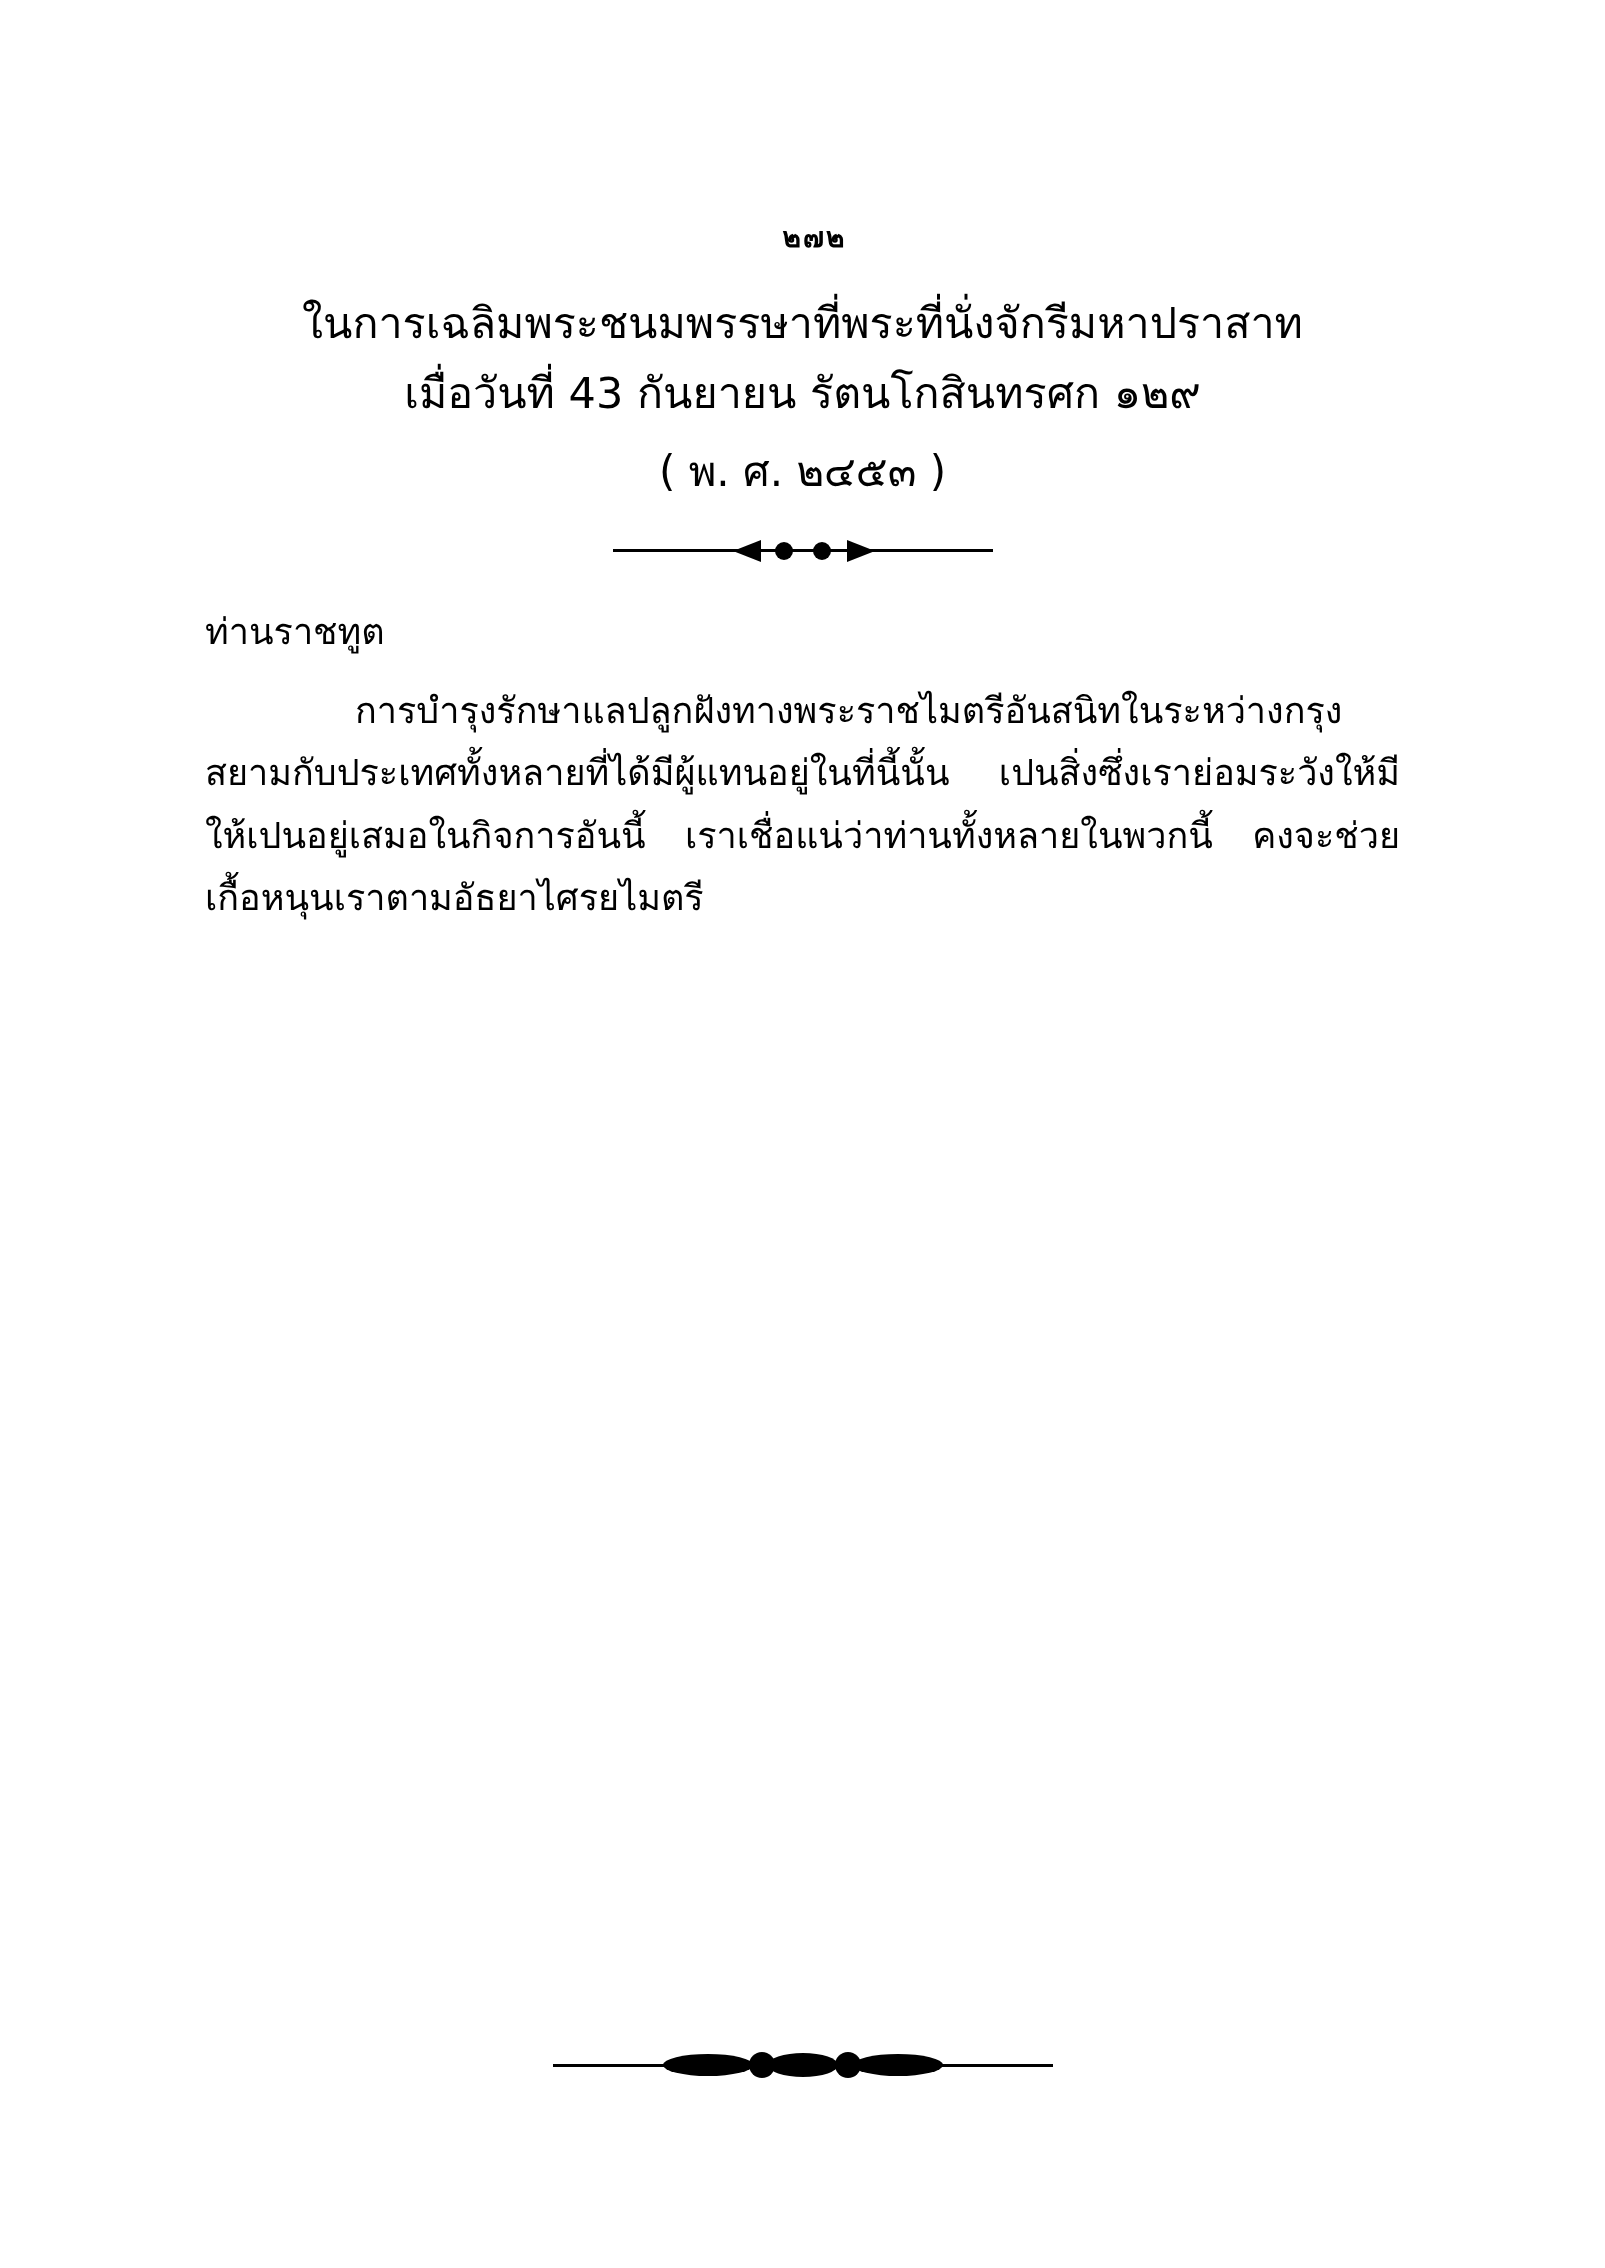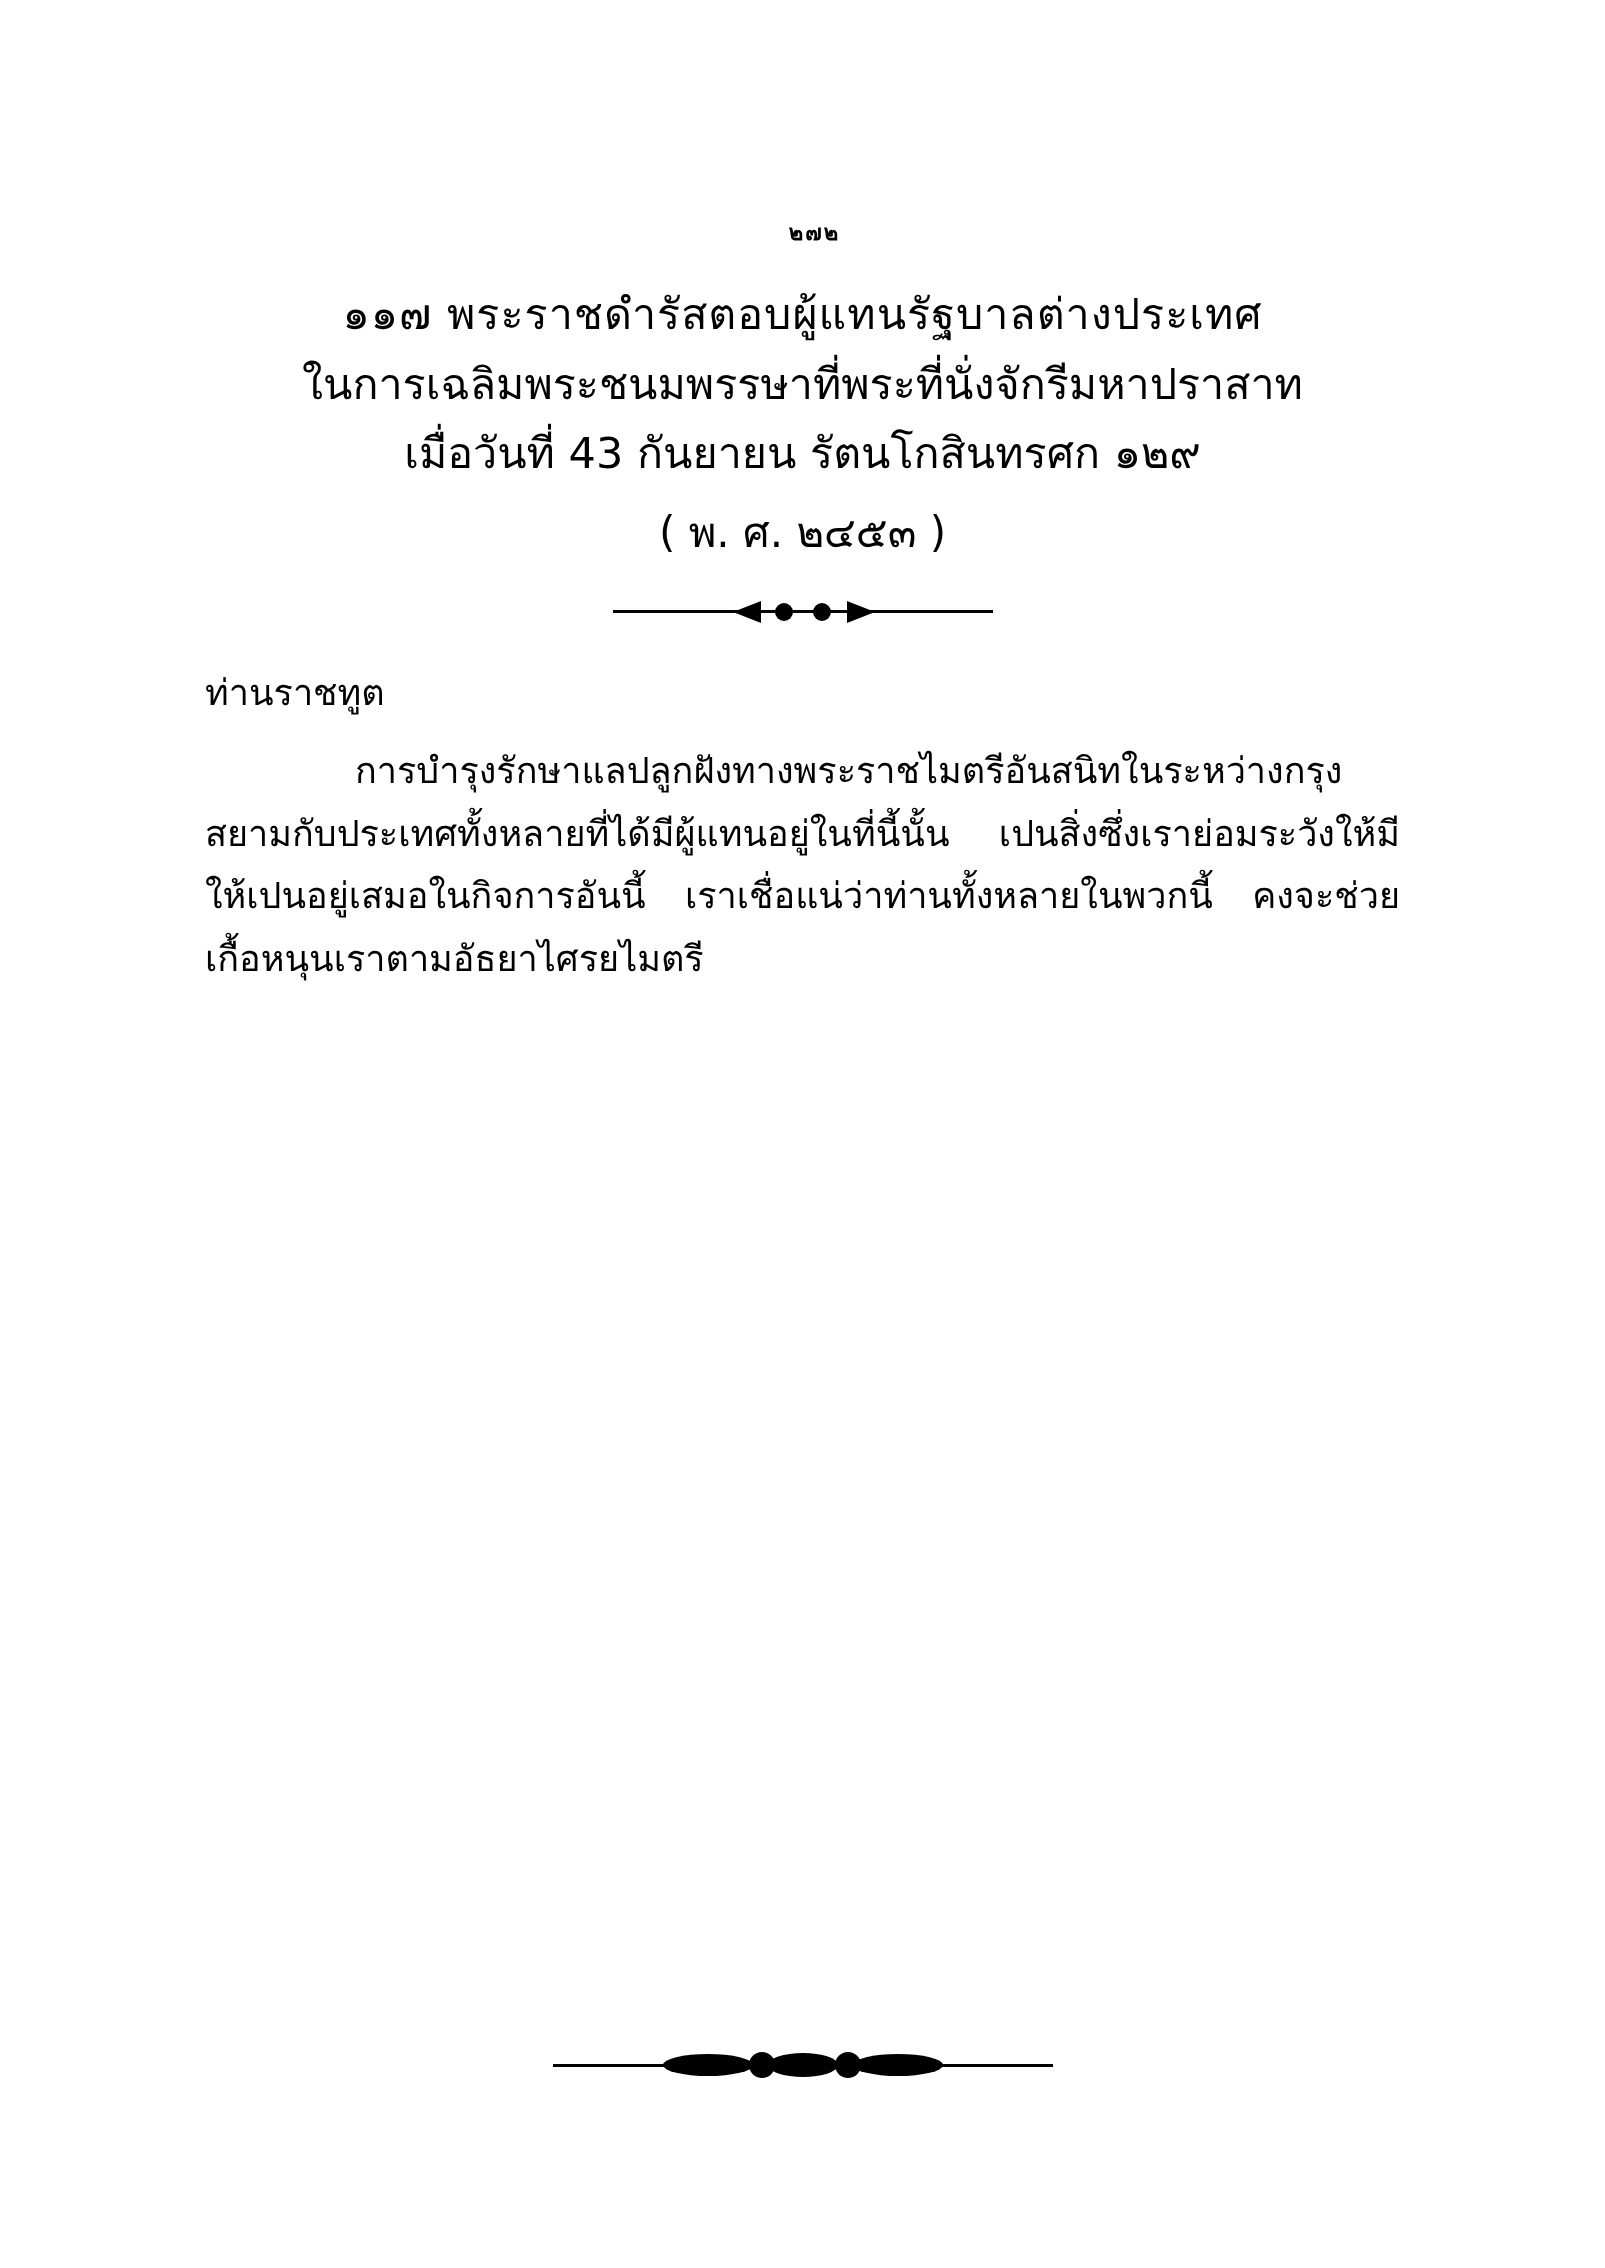--- a/index.html
+++ b/index.html
@@ -17,21 +17,21 @@
   }
   .page {
     position: relative;
     width: 1605px;
     height: 2268px;
     box-sizing: border-box;
     padding: 0;
   }
   .page-number {
     text-align: center;
-    font-size: 22px;
+    font-size: 28px;
     letter-spacing: 2px;
     margin-top: 215px;
     font-weight: 700;
     font-family: Liberation Sans, sans-serif;
     margin-left: 24px;
   }
   .title-block {
     margin-top: 30px;
     text-align: center;
   }
@@ -147,21 +147,20 @@
   .divider-large .b2 { left: 282px; }
 </style>
 </head>
 <body>
 
 <div class="page">
 
   <div class="page-number">๒๗๒</div>
 
   <div class="title-block">
-    <div class="title-line line1">๑๑๗  พระราชดำรัสตอบผู้แทนรัฐบาลต่างประเทศ</div>
     <div class="title-line line2">ในการเฉลิมพระชนมพรรษาที่พระที่นั่งจักรีมหาปราสาท</div>
     <div class="title-line line3">เมื่อวันที่ 43 กันยายน รัตนโกสินทรศก ๑๒๙</div>
     <div class="title-line line4">( พ. ศ. ๒๔๕๓ )</div>
   </div>
 
   <div class="divider-small">
     <div class="bar"></div>
     <div class="tri-l"></div>
     <div class="dot d1"></div>
     <div class="dot d2"></div>

